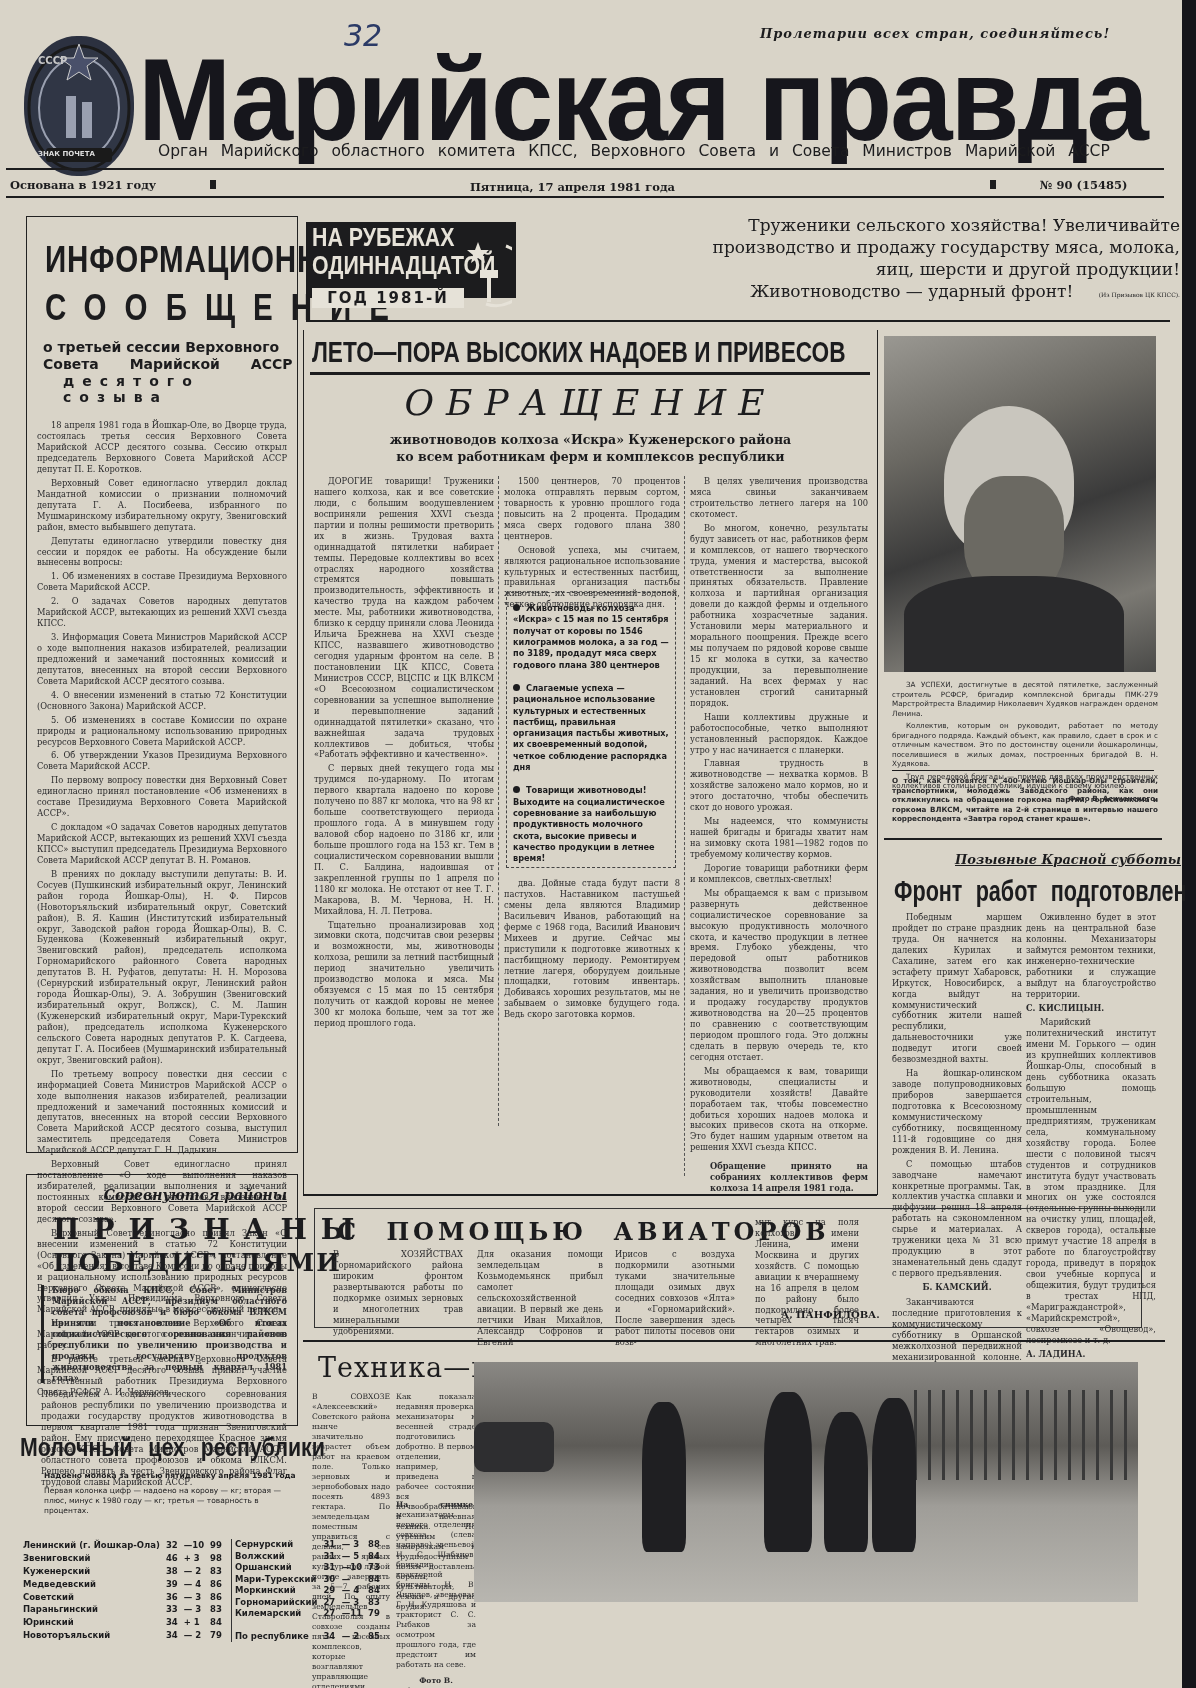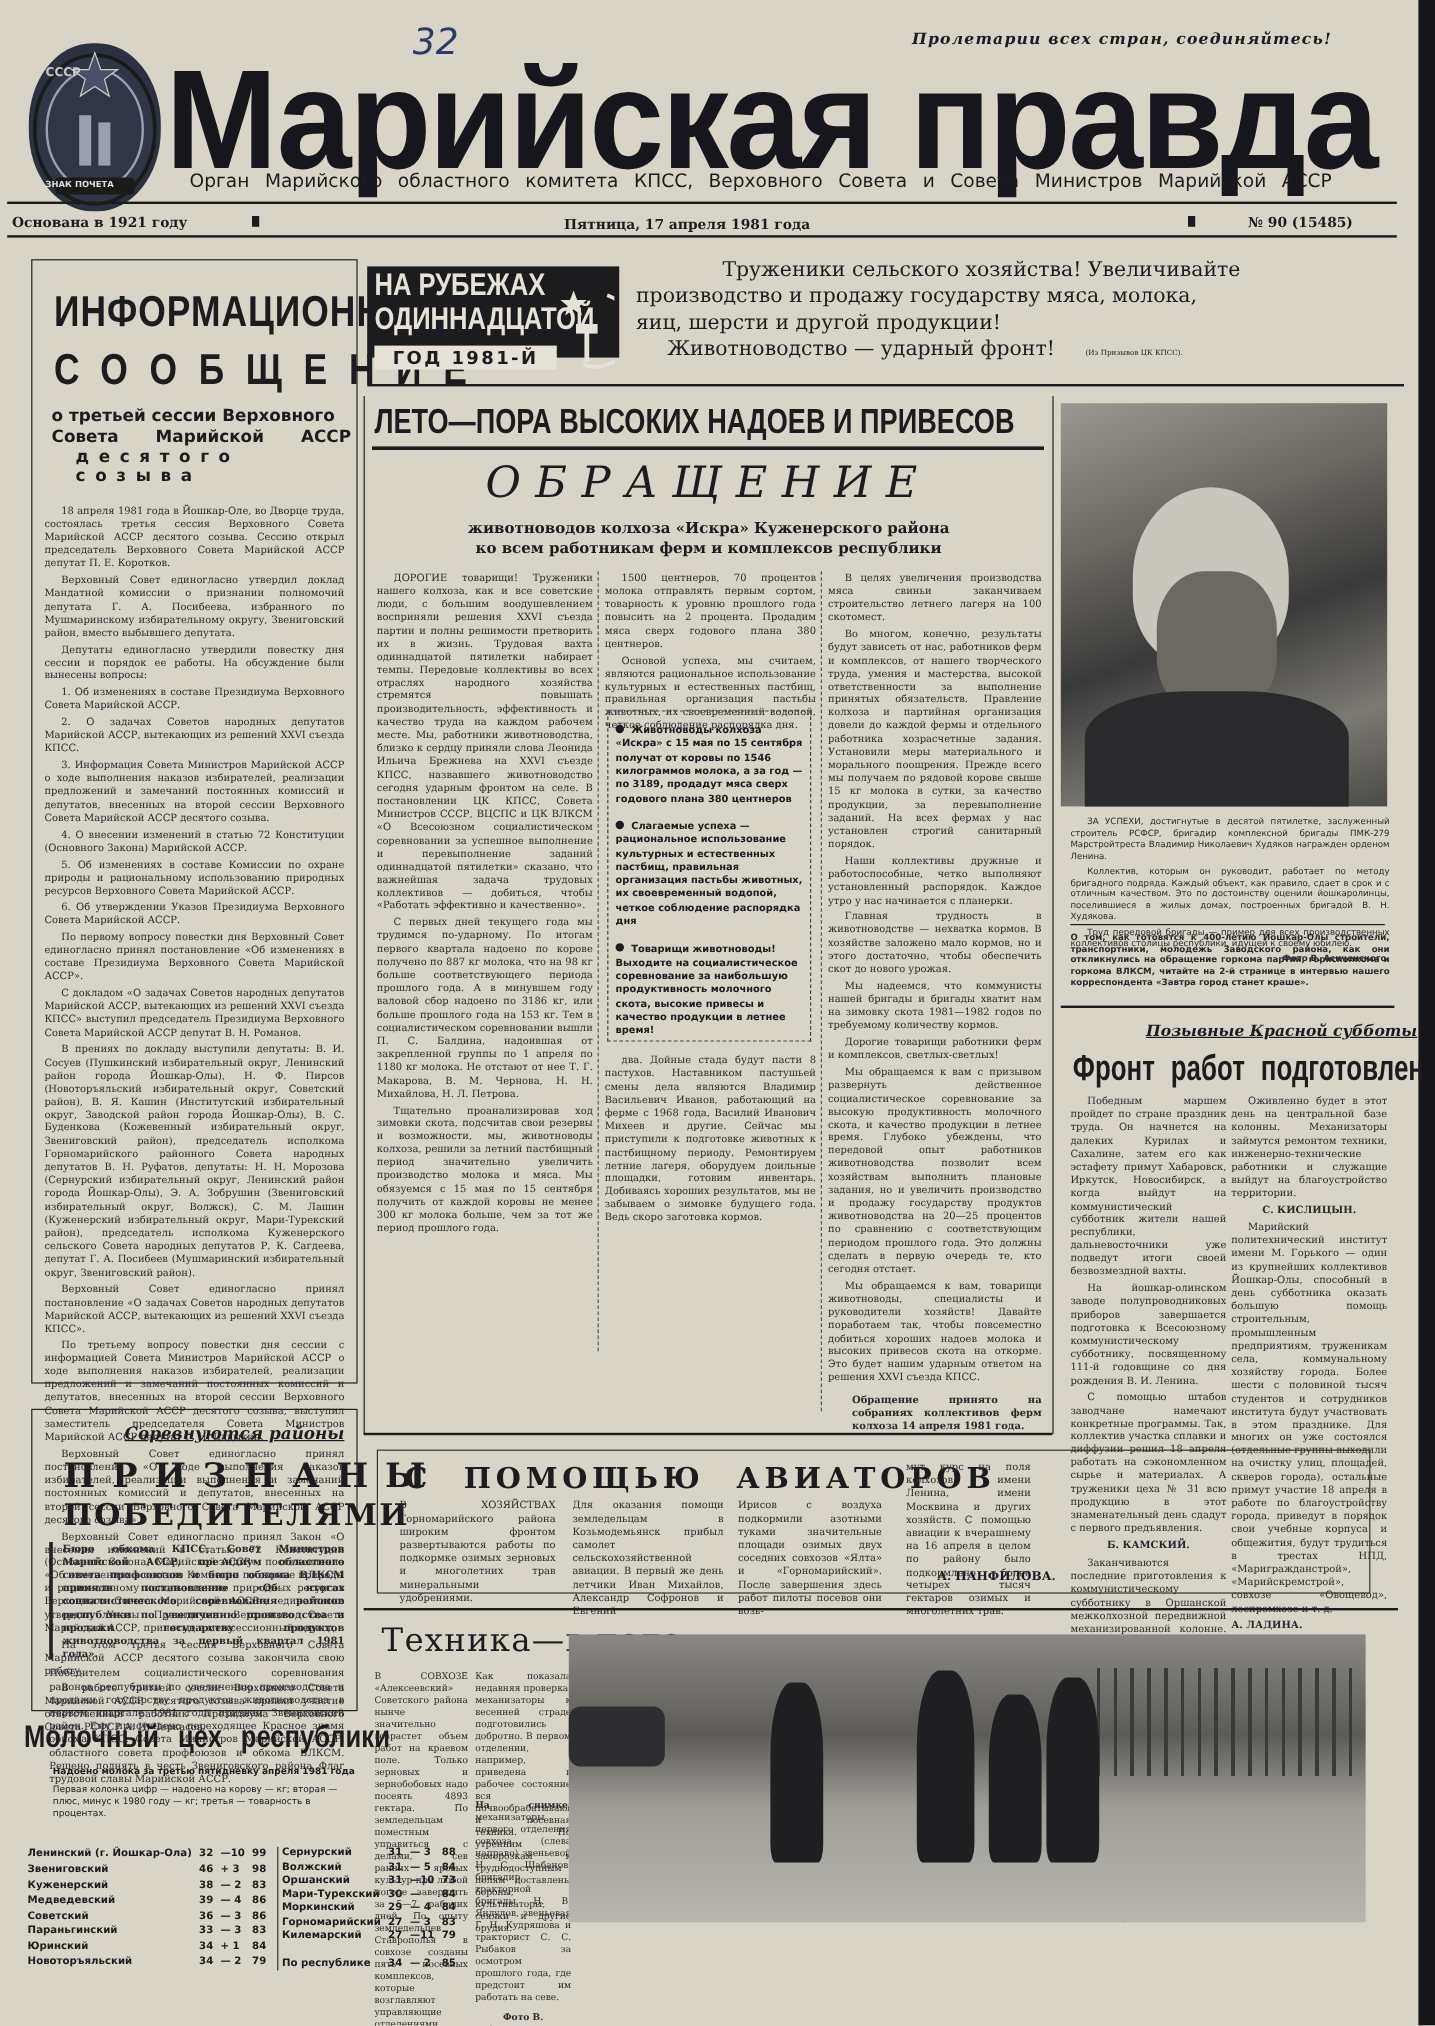--- a/index.html
+++ b/index.html
@@ -74,21 +74,20 @@
     <p>Депутаты единогласно утвердили повестку дня сессии и порядок ее работы. На обсуждение были вынесены вопросы:</p>
     <p>1. Об изменениях в составе Президиума Верховного Совета Марийской АССР.</p>
     <p>2. О задачах Советов народных депутатов Марийской АССР, вытекающих из решений XXVI съезда КПСС.</p>
     <p>3. Информация Совета Министров Марийской АССР о ходе выполнения наказов избирателей, реализации предложений и замечаний постоянных комиссий и депутатов, внесенных на второй сессии Верховного Совета Марийской АССР десятого созыва.</p>
     <p>4. О внесении изменений в статью 72 Конституции (Основного Закона) Марийской АССР.</p>
     <p>5. Об изменениях в составе Комиссии по охране природы и рациональному использованию природных ресурсов Верховного Совета Марийской АССР.</p>
     <p>6. Об утверждении Указов Президиума Верховного Совета Марийской АССР.</p>
     <p>По первому вопросу повестки дня Верховный Совет единогласно принял постановление «Об изменениях в составе Президиума Верховного Совета Марийской АССР».</p>
     <p>С докладом «О задачах Советов народных депутатов Марийской АССР, вытекающих из решений XXVI съезда КПСС» выступил председатель Президиума Верховного Совета Марийской АССР депутат В. Н. Романов.</p>
     <p>В прениях по докладу выступили депутаты: В. И. Сосуев (Пушкинский избирательный округ, Ленинский район города Йошкар-Олы), Н. Ф. Пирсов (Новоторъяльский избирательный округ, Советский район), В. Я. Кашин (Институтский избирательный округ, Заводской район города Йошкар-Олы), В. С. Буденкова (Кожевенный избирательный округ, Звениговский район), председатель исполкома Горномарийского районного Совета народных депутатов В. Н. Руфатов, депутаты: Н. Н. Морозова (Сернурский избирательный округ, Ленинский район города Йошкар-Олы), Э. А. Зобрушин (Звениговский избирательный округ, Волжск), С. М. Лашин (Куженерский избирательный округ, Мари-Турекский район), председатель исполкома Куженерского сельского Совета народных депутатов Р. К. Сагдеева, депутат Г. А. Посибеев (Мушмаринский избирательный округ, Звениговский район).</p>
-    <p>Верховный Совет единогласно принял постановление «О задачах Советов народных депутатов Марийской АССР, вытекающих из решений XXVI съезда КПСС».</p>
     <p>По третьему вопросу повестки дня сессии с информацией Совета Министров Марийской АССР о ходе выполнения наказов избирателей, реализации предложений и замечаний постоянных комиссий и депутатов, внесенных на второй сессии Верховного Совета Марийской АССР десятого созыва, выступил заместитель председателя Совета Министров Марийской АССР депутат Г. Н. Дадыкин.</p>
     <p>Верховный Совет единогласно принял постановление «О ходе выполнения наказов избирателей, реализации выполнения и замечаний постоянных комиссий и депутатов, внесенных на второй сессии Верховного Совета Марийской АССР десятого созыва».</p>
     <p>Верховный Совет единогласно принял Закон «О внесении изменений в статью 72 Конституции (Основного Закона) Марийской АССР», постановление «Об изменениях в составе Комиссии по охране природы и рациональному использованию природных ресурсов Верховного Совета Марийской АССР», единогласно утвердил Указы Президиума Верховного Совета Марийской АССР, принятые в межсессионный период.</p>
     <p>На этом третья сессия Верховного Совета Марийской АССР десятого созыва закончила свою работу.</p>
     <p>В работе третьей сессии Верховного Совета Марийской АССР десятого созыва принял участие ответственный работник Президиума Верховного Совета РСФСР А. И. Черкасов.</p>
   </div>
 </div>
 
 <div class="abs boxed" style="left:26px;top:1174px;width:270px;height:250px;">
   <div class="bold" style="font-style:italic;font-size:14px;text-align:right;margin:12px 10px 0 0;text-decoration:underline;">Соревнуются районы</div>
@@ -218,21 +217,21 @@
   <div class="cond" style="font-size:26px;margin:2px 0 0 6px;transform:scaleX(0.82);white-space:nowrap;line-height:1;">ОДИННАДЦАТОЙ</div>
   <div class="sans bold" style="position:absolute;left:6px;top:66px;width:152px;height:20px;background:#e6e2d8;color:#1c1c1e;font-size:15px;text-align:center;line-height:20px;letter-spacing:2px;">ГОД 1981-Й</div>
   <svg class="abs" style="left:160px;top:14px;" width="46" height="72" viewBox="0 0 46 72">
     <polygon points="12,6 15,14 23,14 17,19 19,27 12,22 5,27 7,19 1,14 9,14" fill="#e6e2d8"></polygon>
     <path d="M40 10 A30 30 0 0 1 20 68" stroke="#e6e2d8" stroke-width="3" fill="none"></path>
     <rect x="14" y="34" width="18" height="8" fill="#e6e2d8"></rect>
     <rect x="21" y="40" width="4" height="26" fill="#e6e2d8"></rect>
   </svg>
 </div>
 
-<div class="abs" style="left:530px;top:214px;width:650px;font-family:'DejaVu Serif',serif;font-size:17px;line-height:1.3;">
+<div class="abs" style="left:530px;top:214px;width:650px;font-family:'DejaVu Serif',serif;font-size:17px;line-height:1.3;text-align:right;">
   <div style="padding-left:72px;">Труженики сельского хозяйства! Увеличивайте</div>
   <div>производство и продажу государству мяса, молока,</div>
   <div>яиц, шерсти и другой продукции!</div>
   <div style="padding-left:26px;">
     <span>Животноводство — ударный фронт!</span>
     <span style="font-size:6px;margin-left:20px;">(Из Призывов ЦК КПСС).</span>
   </div>
 </div>
 <div class="rule" style="left:306px;top:320px;width:864px;height:1.5px;"></div>
 
@@ -299,21 +298,21 @@
 <div class="abs cond" style="left:894px;top:874px;font-size:30px;transform:scaleX(0.72);white-space:nowrap;word-spacing:10px;">Фронт работ подготовлен</div>
 <div class="abs body" style="left:892px;top:912px;width:130px;">
   <p>Победным маршем пройдет по стране праздник труда. Он начнется на далеких Курилах и Сахалине, затем его как эстафету примут Хабаровск, Иркутск, Новосибирск, а когда выйдут на коммунистический субботник жители нашей республики, дальневосточники уже подведут итоги своей безвозмездной вахты.</p>
   <p>На йошкар-олинском заводе полупроводниковых приборов завершается подготовка к Всесоюзному коммунистическому субботнику, посвященному 111-й годовщине со дня рождения В. И. Ленина.</p>
   <p>С помощью штабов заводчане намечают конкретные программы. Так, коллектив участка сплавки и диффузии решил 18 апреля работать на сэкономленном сырье и материалах. А труженики цеха № 31 всю продукцию в этот знаменательный день сдадут с первого предъявления.</p>
   <div class="bold" style="text-align:center;">Б. КАМСКИЙ.</div>
   <p style="margin-top:4px;">Заканчиваются последние приготовления к коммунистическому субботнику в Оршанской межколхозной передвижной механизированной колонне. На расширенном заседании штаба по проведению этого праздника труда определены объемы и виды предстоящих работ. Основные силы строителей будут заняты 18 апреля на рабочих местах. Известная в районе бригада монтажников во главе с В. В. Толстухиным выедет на строительство комплекса крупного рогатого скота в колхоз «Ушнур». На возведении жилых домов в колхозе «За мир» будет занят коллектив мастерского участка И. М. Гурьянова. На строительные объекты выйдут бригада плотников А. А. Бородина и бригада маляров-штукатуров Н. Н. Мазуренко.</p>
 </div>
 <div class="abs body" style="left:1026px;top:912px;width:130px;">
   <p>Оживленно будет в этот день на центральной базе колонны. Механизаторы займутся ремонтом техники, инженерно-технические работники и служащие выйдут на благоустройство территории.</p>
-  <div class="bold" style="text-align:center;">С. КИСЛИЦЫН.</div>
+  <div class="bold" style="text-align:left;">С. КИСЛИЦЫН.</div>
   <p style="margin-top:4px;">Марийский политехнический институт имени М. Горького — один из крупнейших коллективов Йошкар-Олы, способный в день субботника оказать большую помощь строительным, промышленным предприятиям, труженикам села, коммунальному хозяйству города. Более шести с половиной тысяч студентов и сотрудников института будут участвовать в этом празднике. Для многих он уже состоялся (отдельные группы выходили на очистку улиц, площадей, скверов города), остальные примут участие 18 апреля в работе по благоустройству города, приведут в порядок свои учебные корпуса и общежития, будут трудиться в трестах НПД, «Маригражданстрой», «Марийскремстрой», совхозе «Овощевод», леспромхозе и т. д.</p>
   <div class="bold" style="text-align:left;">А. ЛАДИНА.</div>
 </div>
 
 <div class="abs" style="left:314px;top:1208px;width:826px;height:118px;border:1px solid #333;">
   <div class="bold" style="position:absolute;left:22px;top:8px;font-size:24px;letter-spacing:4px;word-spacing:14px;">С ПОМОЩЬЮ АВИАТОРОВ</div>
   <div class="body" style="position:absolute;left:18px;top:40px;width:130px;">В ХОЗЯЙСТВАХ Горномарийского района широким фронтом развертываются работы по подкормке озимых зерновых и многолетних трав минеральными удобрениями.</div>
   <div class="body" style="position:absolute;left:162px;top:40px;width:126px;">Для оказания помощи земледельцам в Козьмодемьянск прибыл самолет сельскохозяйственной авиации. В первый же день летчики Иван Михайлов, Александр Софронов и Евгений</div>
   <div class="body" style="position:absolute;left:300px;top:40px;width:120px;">Ирисов с воздуха подкормили азотными туками значительные площади озимых двух соседних совхозов «Ялта» и «Горномарийский». После завершения здесь работ пилоты посевов они возь-</div>
   <div class="body" style="position:absolute;left:440px;top:8px;width:104px;">мут курс на поля колхозов имени Ленина, имени Москвина и других хозяйств. С помощью авиации к вчерашнему на 16 апреля в целом по району было подкормлено более четырех тысяч гектаров озимых и многолетних трав.</div>

